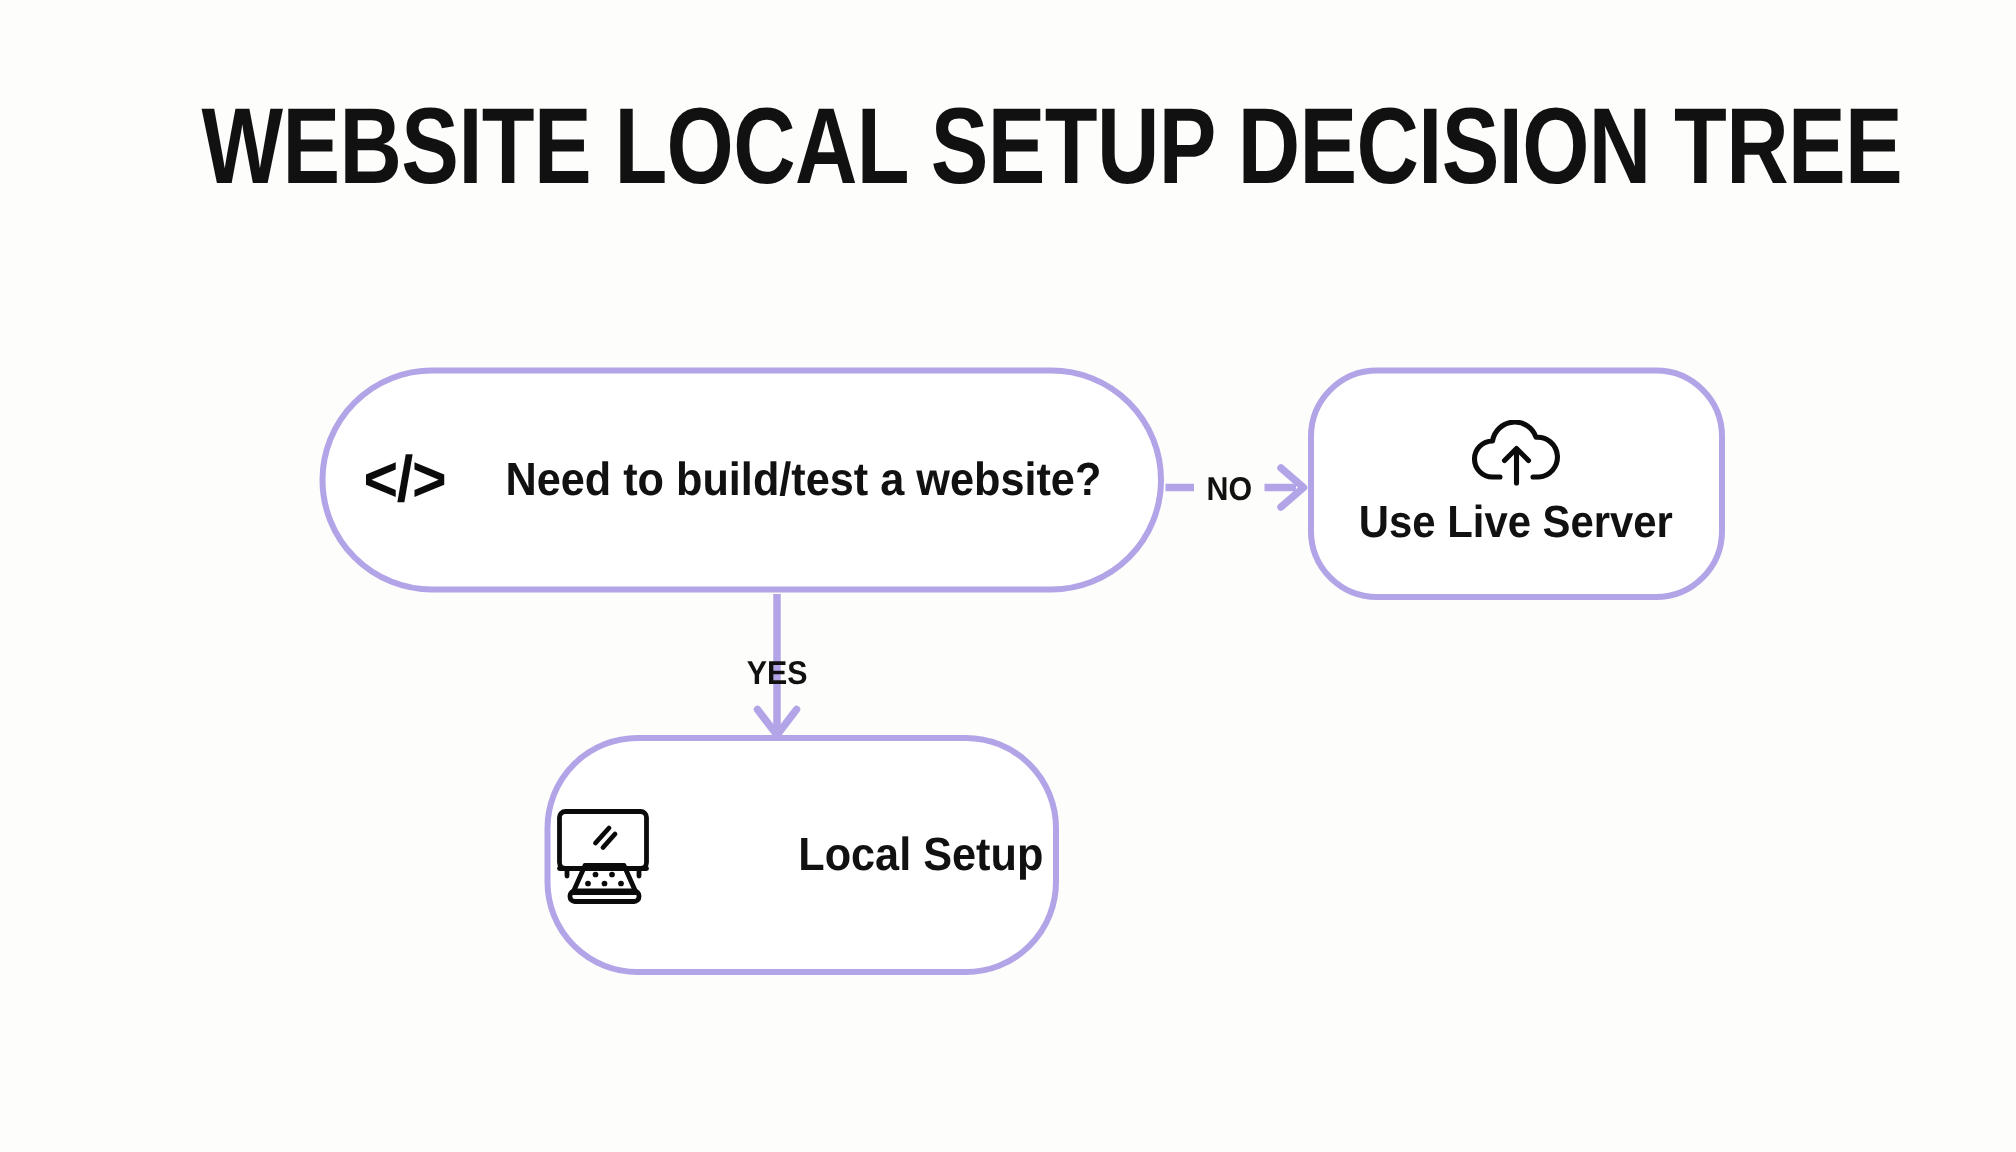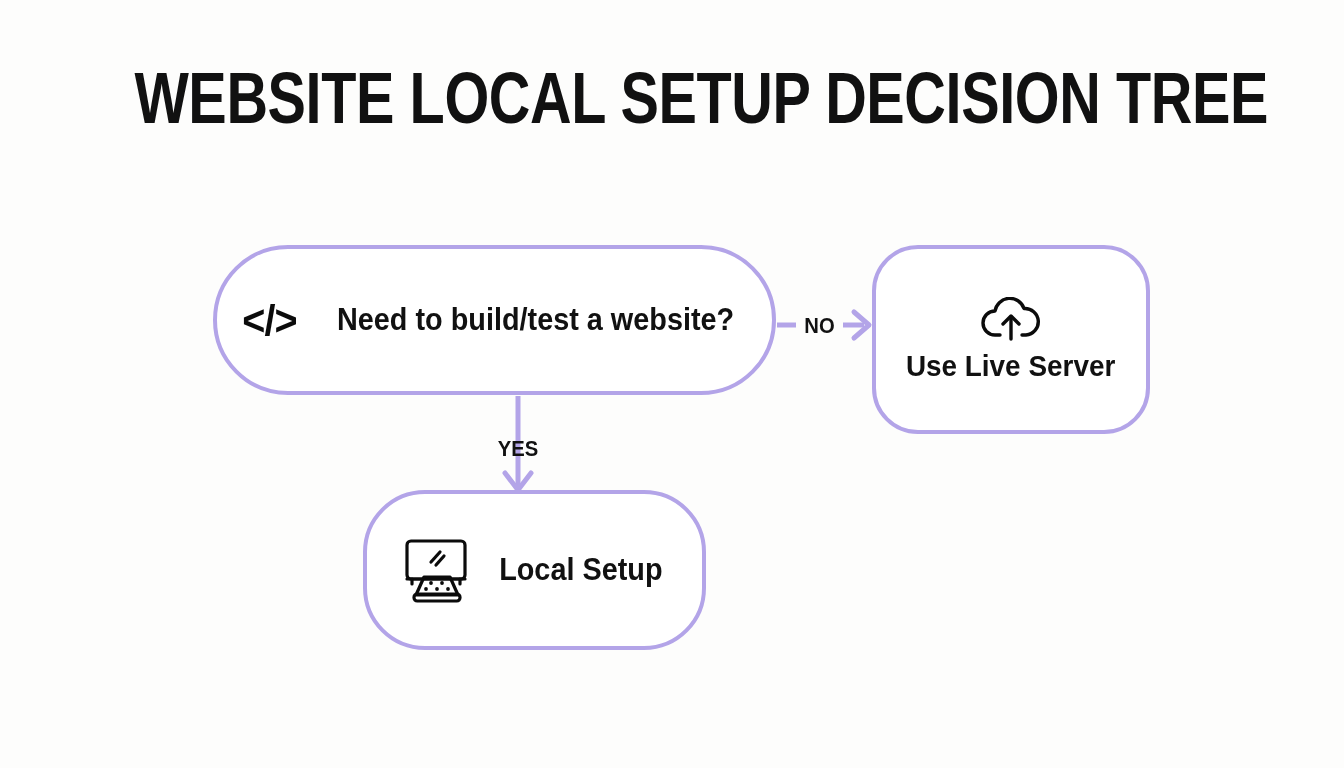--- a/index.html
+++ b/index.html
@@ -58,33 +58,34 @@
     height: 150px;
     border-radius: 75px;
     gap: 22px;
     padding: 0 34px;
   }
 
   .node-live {
     left: 872px;
     top: 245px;
     width: 278px;
-    height: 189px;
+    height: 155px;
     border-radius: 46px;
     flex-direction: column;
     gap: 6px;
   }
 
   .node-local {
     left: 363px;
     top: 490px;
     width: 343px;
     height: 160px;
     border-radius: 62px;
     gap: 20px;
+    justify-content: space-between;
   }
 
   .node-label {
     font-family: "Liberation Sans Narrow", "Liberation Sans", sans-serif;
     font-weight: 700;
     color: #111111;
     white-space: nowrap;
     letter-spacing: 0px;
   }
   .label-decision { font-size: 31px; transform: scaleX(0.93); }

